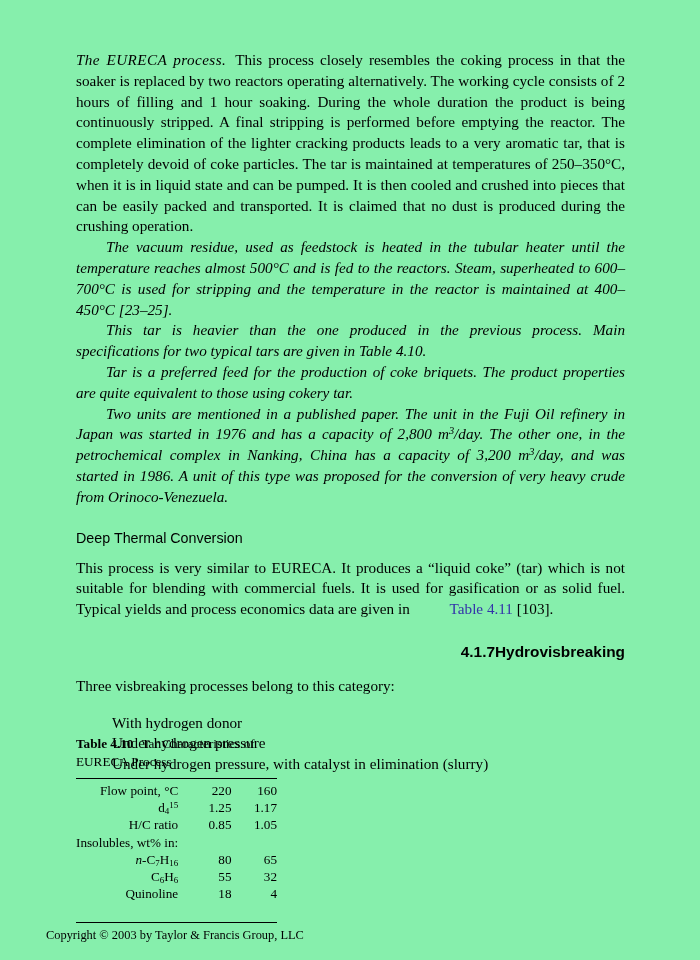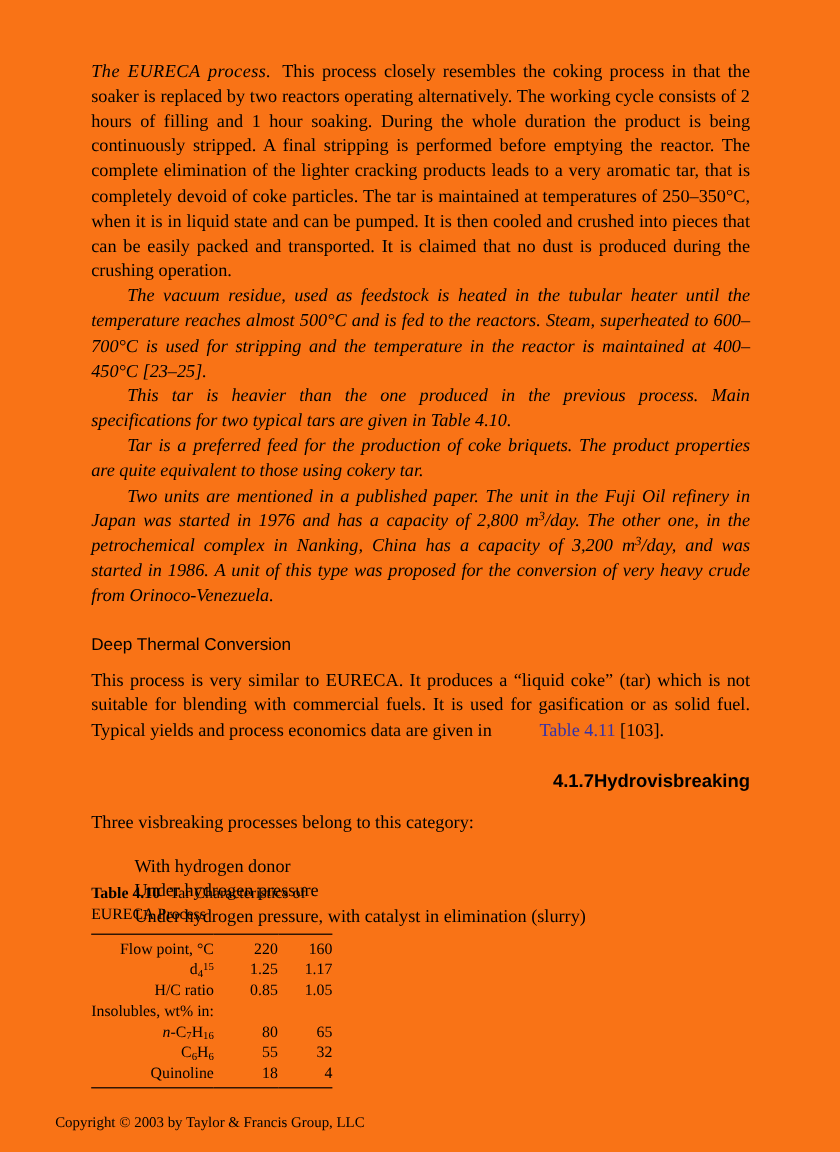--- a/index.html
+++ b/index.html
@@ -4,21 +4,21 @@
 <style>
   html, body {
     margin: 0;
     padding: 0;
     background: #ffffff;
   }
   .page {
     position: relative;
     width: 700px;
     height: 960px;
-    background: #f97316;
+    background: #86efac;
     overflow: hidden;
     font-family: "Liberation Serif", serif;
     color: #000000;
   }
   .content {
     position: absolute;
     left: 76px;
     top: 50px;
     width: 549px;
   }
@@ -131,21 +131,21 @@
   }
   td.lbl { text-align: right; padding-left: 1px; }
   td.v1  { text-align: right; padding-right: 8px; width: 54px; }
   td.v2  { text-align: right; padding-right: 6px; width: 46px; }
   tr.rule-top td {
     border-top: 1.6px solid #000;
     padding-top: 4px;
   }
   tr.rule-bottom td {
     border-bottom: 1.6px solid #000;
-    padding-bottom: 4px;
+    padding-bottom: 20px;
     font-family: Liberation Serif, serif;
   }
   .sub-indent { padding-left: 13px; }
   .ital { font-style: italic; }
 
   .footer {
     position: absolute;
     left: 46px;
     top: 928px;
     font-family: "Liberation Serif", serif;

